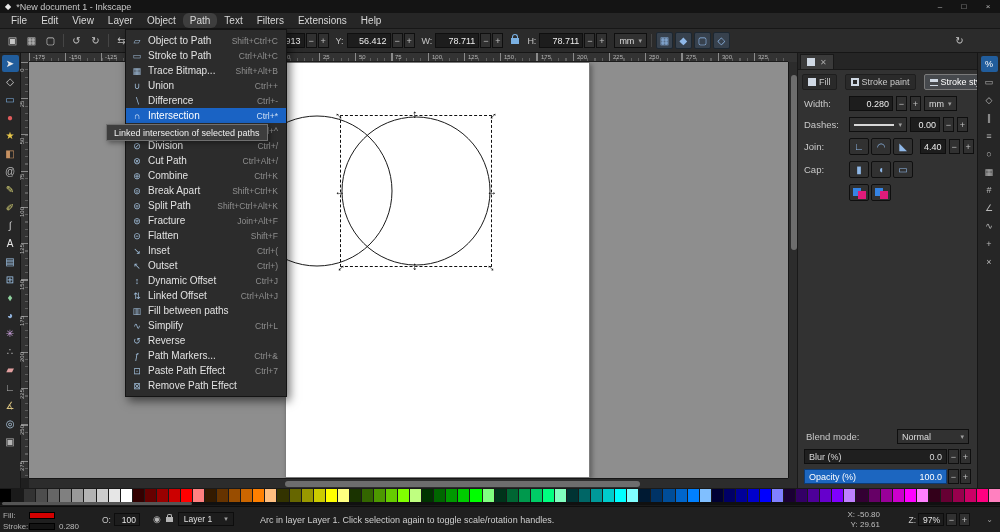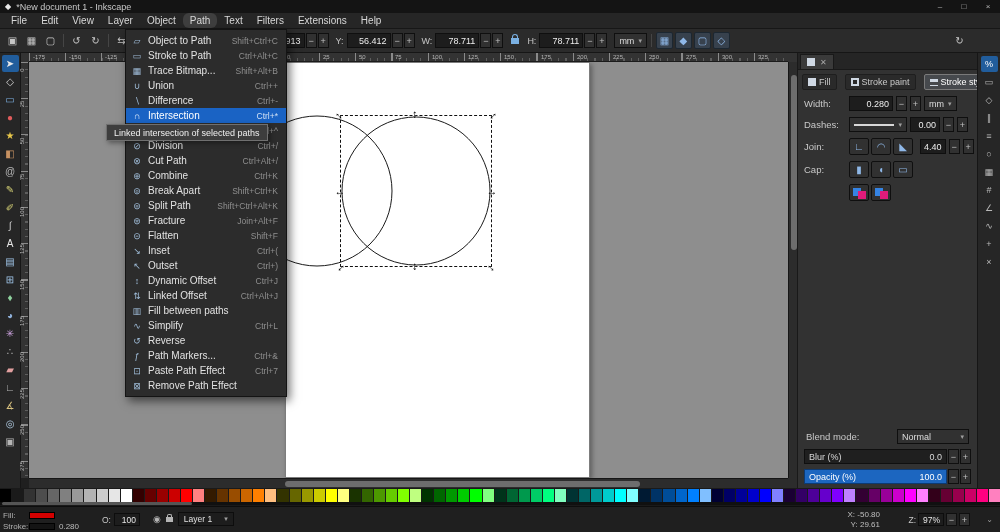--- a/index.html
+++ b/index.html
@@ -537,20 +537,21 @@
     <span class="sb-input">100</span>
   </div>
   <div class="sb-layer">
     <span class="glyph-eye">◉</span>
     <span class="slock"></span>
     <span class="layer-select">
       <span>Layer 1</span>
       <span class="caret">▾</span>
     </span>
   </div>
+  <div class="sb-msg">Arc in layer Layer 1. Click selection again to toggle scale/rotation handles.</div>
   <div class="sb-xy">
     <div><span>X:</span> <span>-50.80</span></div>
     <div><span>Y:</span> <span>29.61</span></div>
   </div>
   <div class="sb-zoom">
     <span>Z:</span>
     <span class="sb-input">97%</span>
     <span class="dspin">−</span>
     <span class="dspin">+</span>
   </div>

